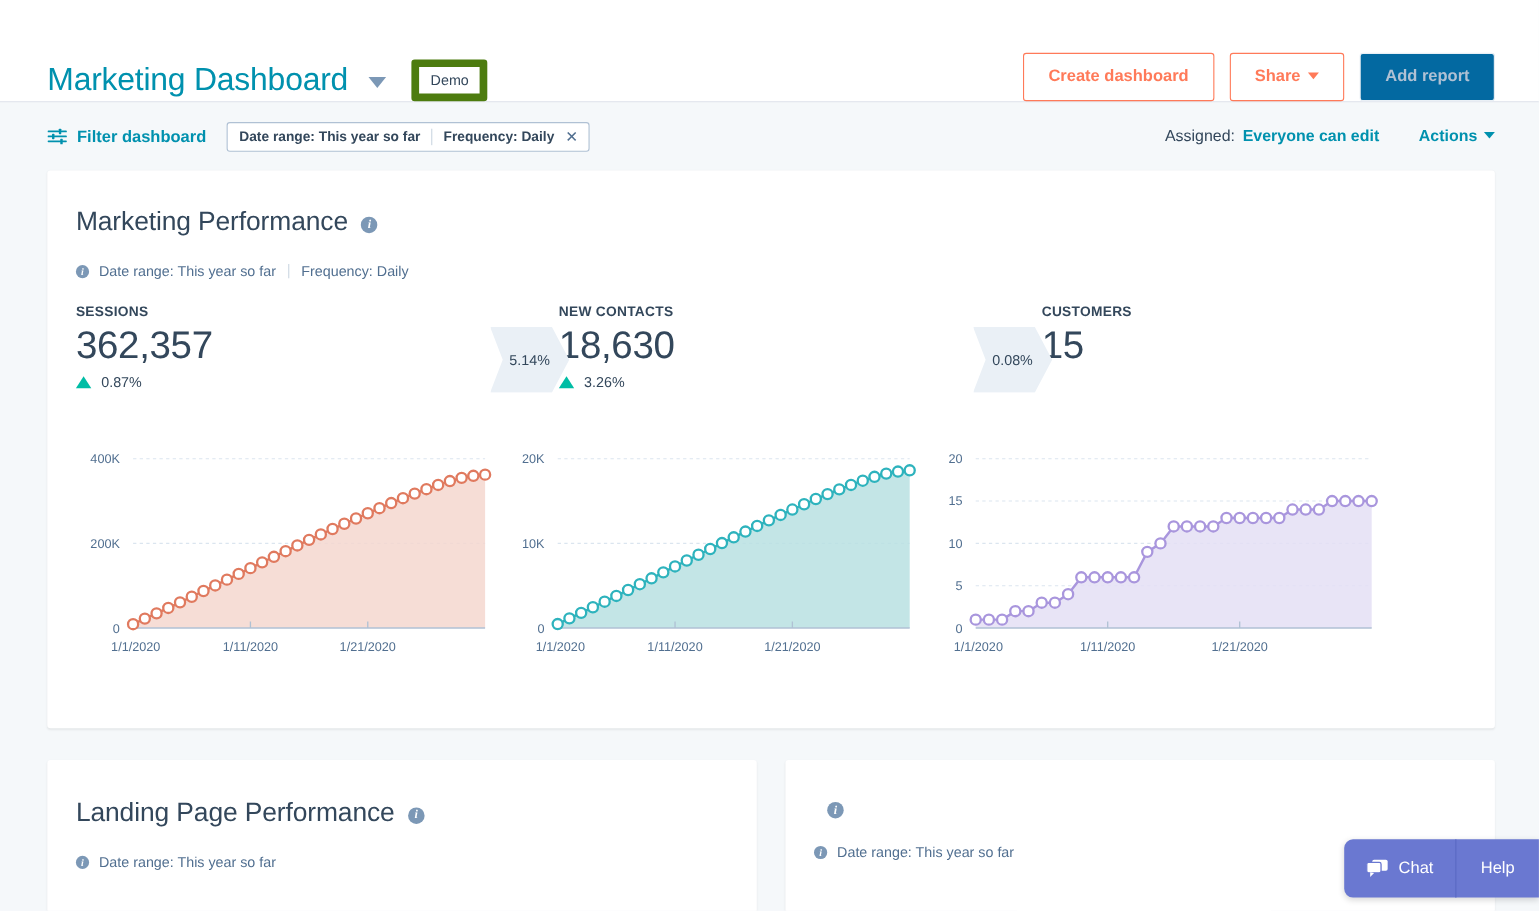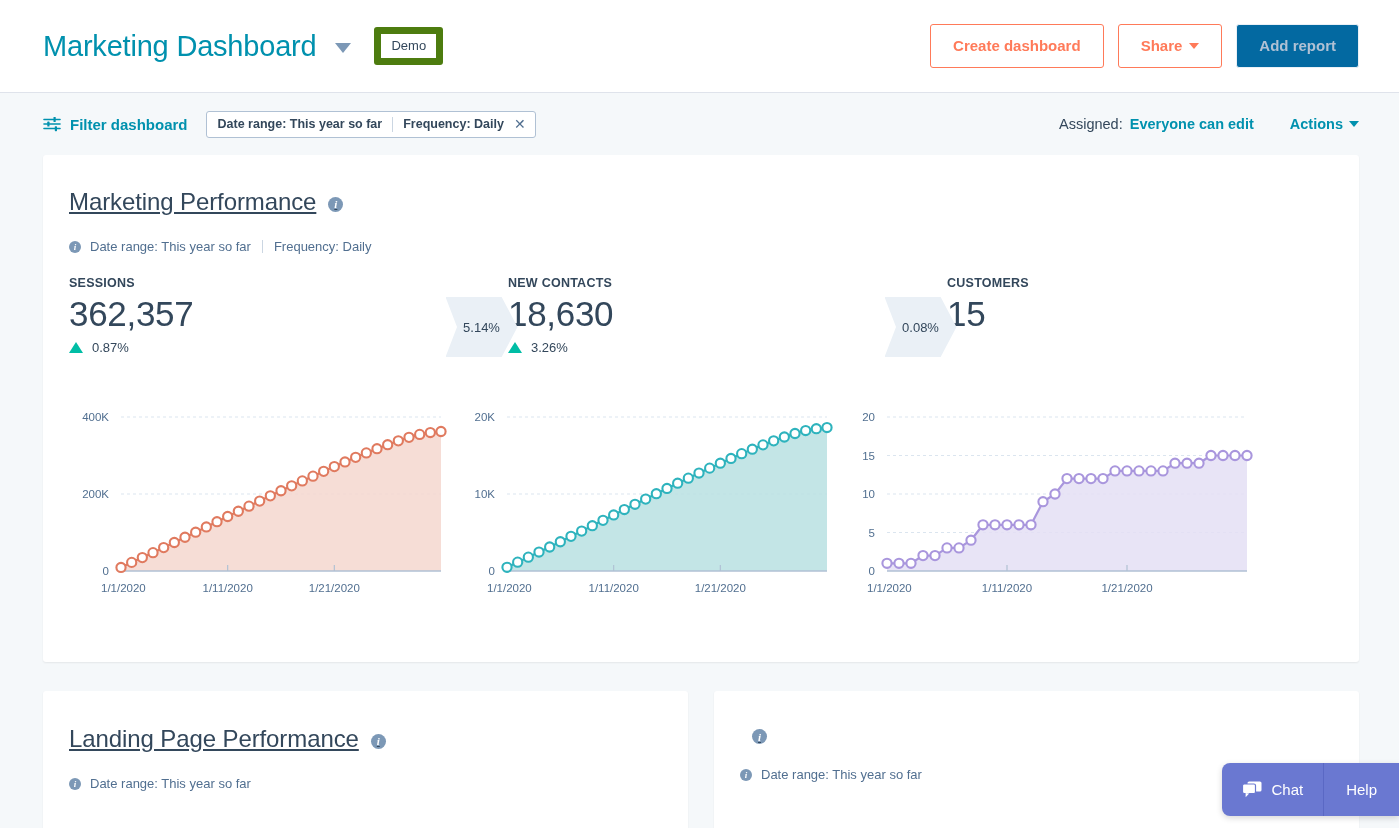--- a/index.html
+++ b/index.html
@@ -11,21 +11,21 @@
     color: #33475b;
     -webkit-font-smoothing: antialiased;
   }
 
   
   .topbar {
     height: 93px;
     background: #ffffff;
     border-bottom: 1px solid #dfe3eb;
     display: flex;
-    align-items: center;
+    align-items: flex-end;
     padding: 0 40px 0 43px;
     position: relative;
   }
   .title-group { display: flex; align-items: center; gap: 0; }
   .page-title {
     font-size: 29px;
     font-weight: 400;
     color: #0091ae;
     letter-spacing: -0.2px;
     line-height: 1;
@@ -161,21 +161,20 @@
     border-radius: 3px;
     box-shadow: 0 1px 2px rgba(0,0,0,0.07);
   }
   .card-title {
     font-size: 24px;
     font-weight: 400;
     color: #33475b;
     display: flex;
     align-items: center;
     letter-spacing: -0.1px;
-    text-decoration: underline;
   }
   .info-dot {
     display: inline-flex;
     align-items: center;
     justify-content: center;
     width: 15px; height: 15px;
     border-radius: 50%;
     background: #7c98b6;
     color: #ffffff;
     font-size: 11px;

